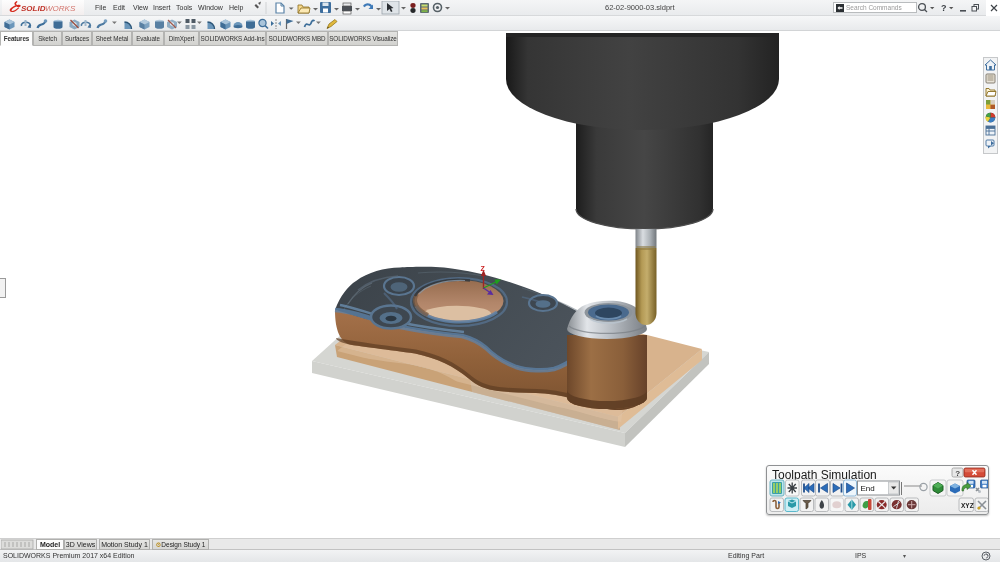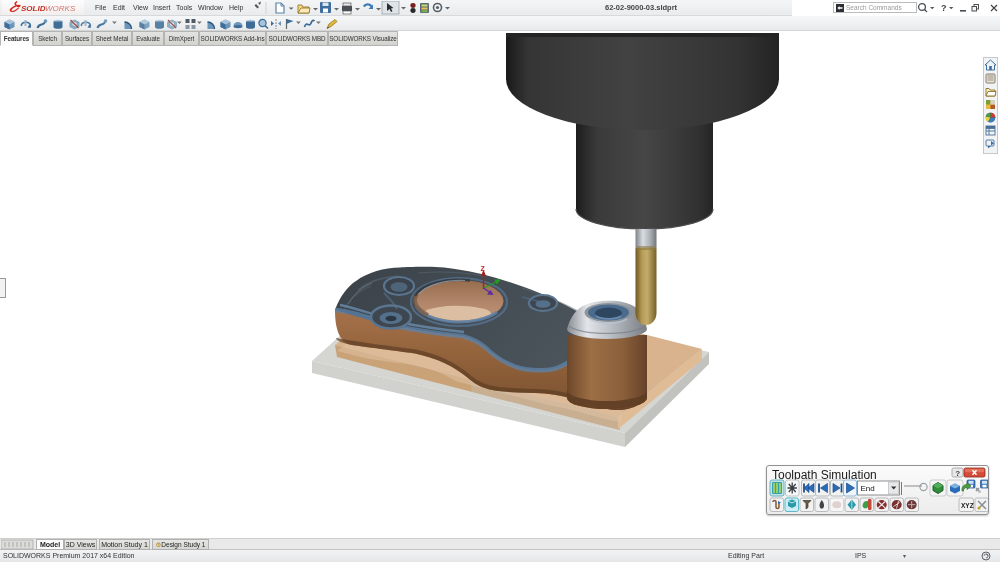--- a/index.html
+++ b/index.html
@@ -1,24 +1,24 @@
 <!DOCTYPE html>
 <html><head>
 <meta charset="utf-8">
 <style>
 * { margin:0; padding:0; box-sizing:border-box; }
 html,body { width:1000px; height:562px; overflow:hidden; font-family:"Liberation Sans",sans-serif; background:#fff; }
 #app { position:relative; width:1000px; height:562px; background:#fff; }
 
-#titlebar { position:absolute; left:0; top:0; width:792px; height:16px;
+#titlebar { position:absolute; left:0; top:0; width:986px; height:16px;
   background:linear-gradient(#f4f5f6,#e9ebed); border-bottom:1px solid #d7d9db;padding-left:16px; }
 #logo { position:absolute; left:2px; top:0; width:82px; height:15px;
   background:linear-gradient(#fdfdfd,#f3eeee); }
 .menu { position:absolute; top:4px; font-size:7px; color:#333; }
-#title-file { position:absolute; top:3px; left:605px; font-size:7.5px; color:#444;font-weight:bold; }
+#title-file { position:absolute; top:3px; left:605px; font-size:7.5px; color:#444; }
 #searchbox { position:absolute; left:833px; top:2px; width:84px; height:11px; background:#fff;
   border:1px solid #b9bcbe; font-size:6.5px; color:#9a9a9a; line-height:10px; }
 
 #toolbar { position:absolute; left:0; top:16px; width:1000px; height:15px;
   background:linear-gradient(#f6f7f8,#e8eaec); border-bottom:1px solid #d2d4d6; }
 
 #tabs { position:absolute; left:0; top:31px; height:15px; }
 .tab { position:absolute; top:0; height:15px; background:linear-gradient(#e3e3e1,#d2d2cf);
   border:1px solid #b4b4b2; border-bottom:1px solid #b4b4b2; font-size:6.3px; color:#333;
   text-align:center; line-height:14px; white-space:nowrap; overflow:hidden; letter-spacing:-0.1px; }

